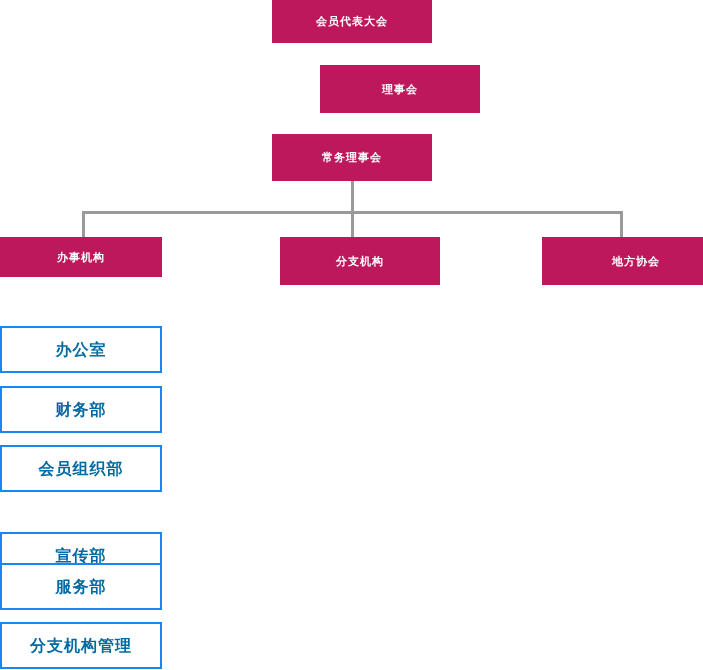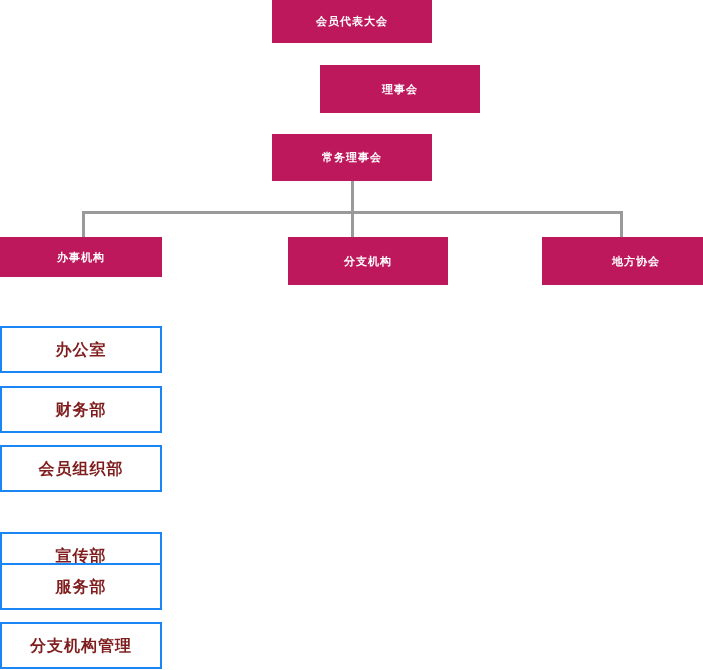--- a/index.html
+++ b/index.html
@@ -33,21 +33,21 @@
     box-sizing: border-box;
     line-height: 1;
     white-space: nowrap;
   }
 
   
   .node-outline {
     position: absolute;
     background: #ffffff;
     border: 2px solid #1a86f5;
-    color: #7f1d1d;
+    color: #0369a1;
     font-size: 16px;
     font-weight: bold;
     letter-spacing: 1px;
     display: flex;
     align-items: center;
     justify-content: center;
     box-sizing: border-box;
     line-height: 1;
     white-space: nowrap;
   }
@@ -58,21 +58,21 @@
     background: #9a9a9a;
   }
 
   
   #node-assembly   { left: 272px; top:   0px; width: 160px; height: 43px; }
   #node-board      { left: 272px; top:  65px; width: 160px; height: 48px; margin-left: 48px; }
   #node-standing   { left: 272px; top: 134px; width: 160px; height: 47px; }
 
   
   #node-office-org { left:   0px; top: 237px; width: 162px; height: 40px; }
-  #node-branch     { left: 288px; top: 237px; width: 160px; height: 48px; }
+  #node-branch     { left: 280px; top: 237px; width: 160px; height: 48px; }
   #node-local      { left: 542px; top: 237px; width: 161px; height: 48px; padding-left: 27px; }
 
   
   #conn-stem-top    { left: 351px; top: 181px; width: 3px;   height: 33px; }
   #conn-horizontal  { left:  82px; top: 211px; width: 541px; height: 3px; }
   #conn-drop-left   { left:  82px; top: 211px; width: 3px;   height: 27px; }
   #conn-drop-mid    { left: 351px; top: 211px; width: 3px;   height: 27px; }
   #conn-drop-right  { left: 620px; top: 211px; width: 3px;   height: 27px; }
 
   

